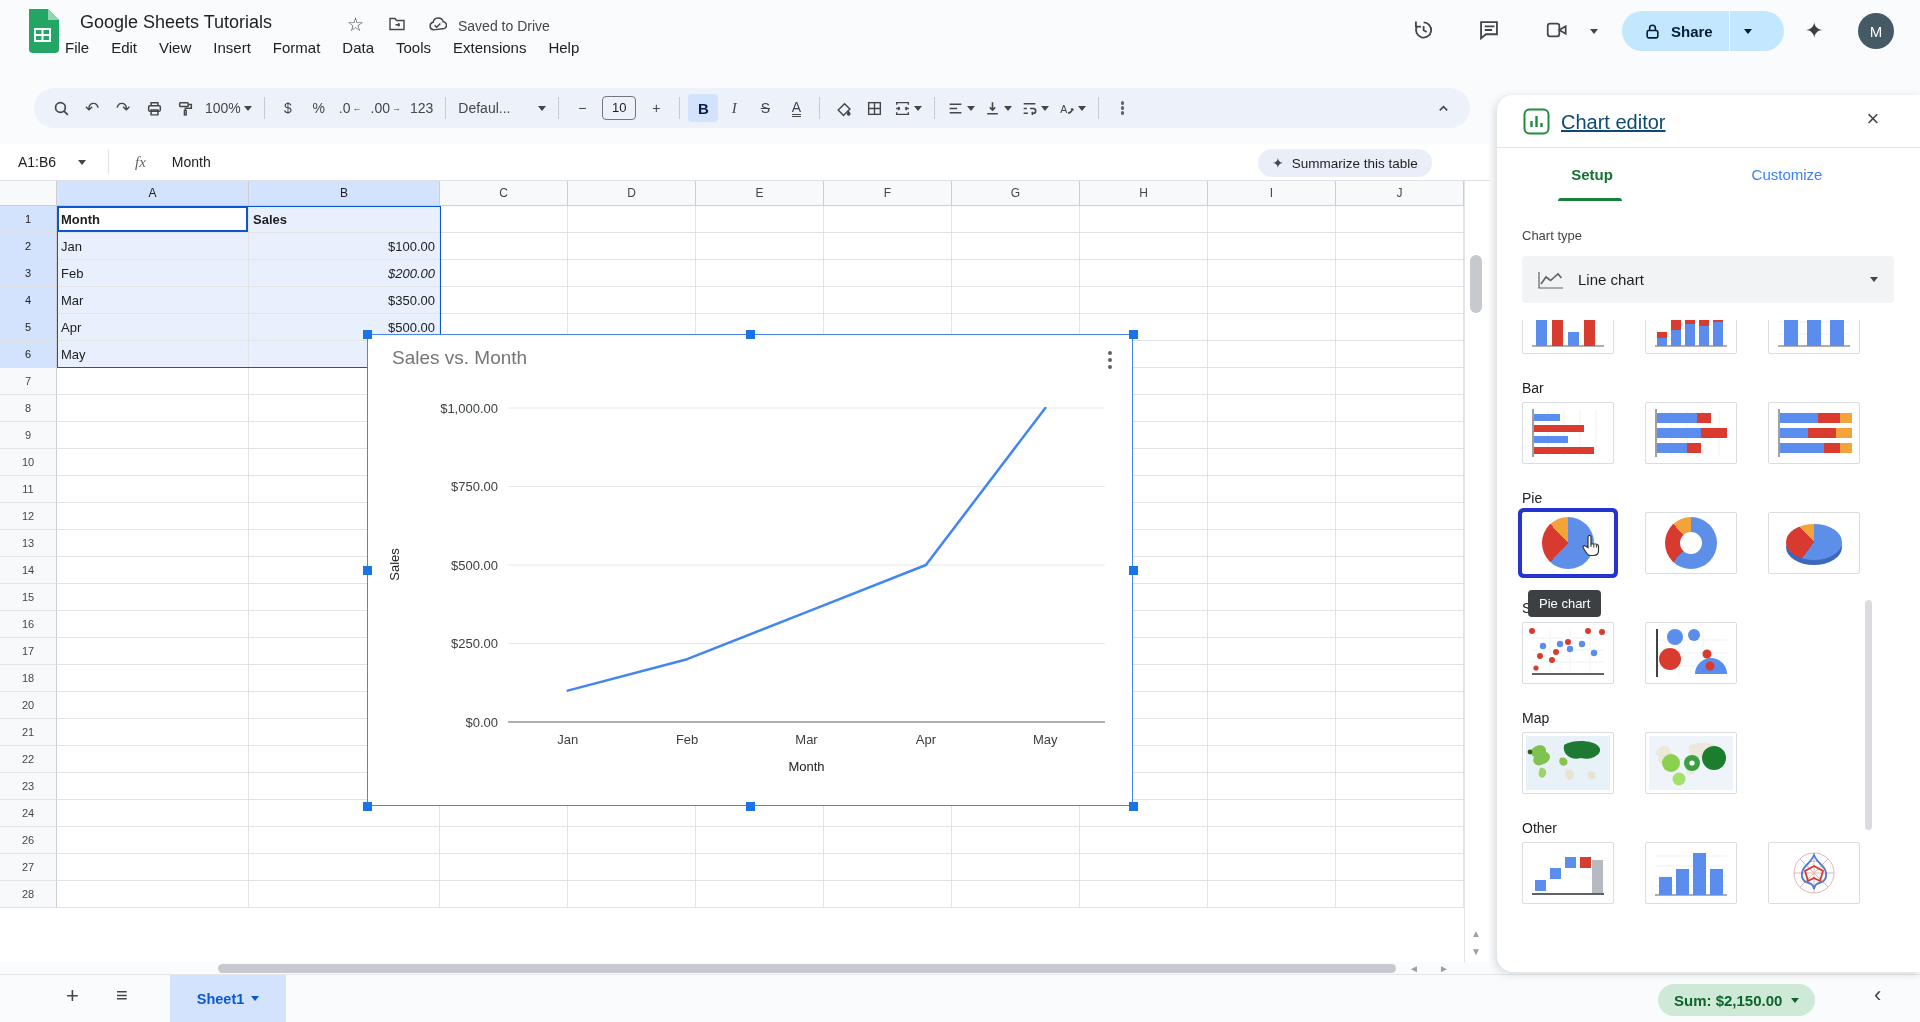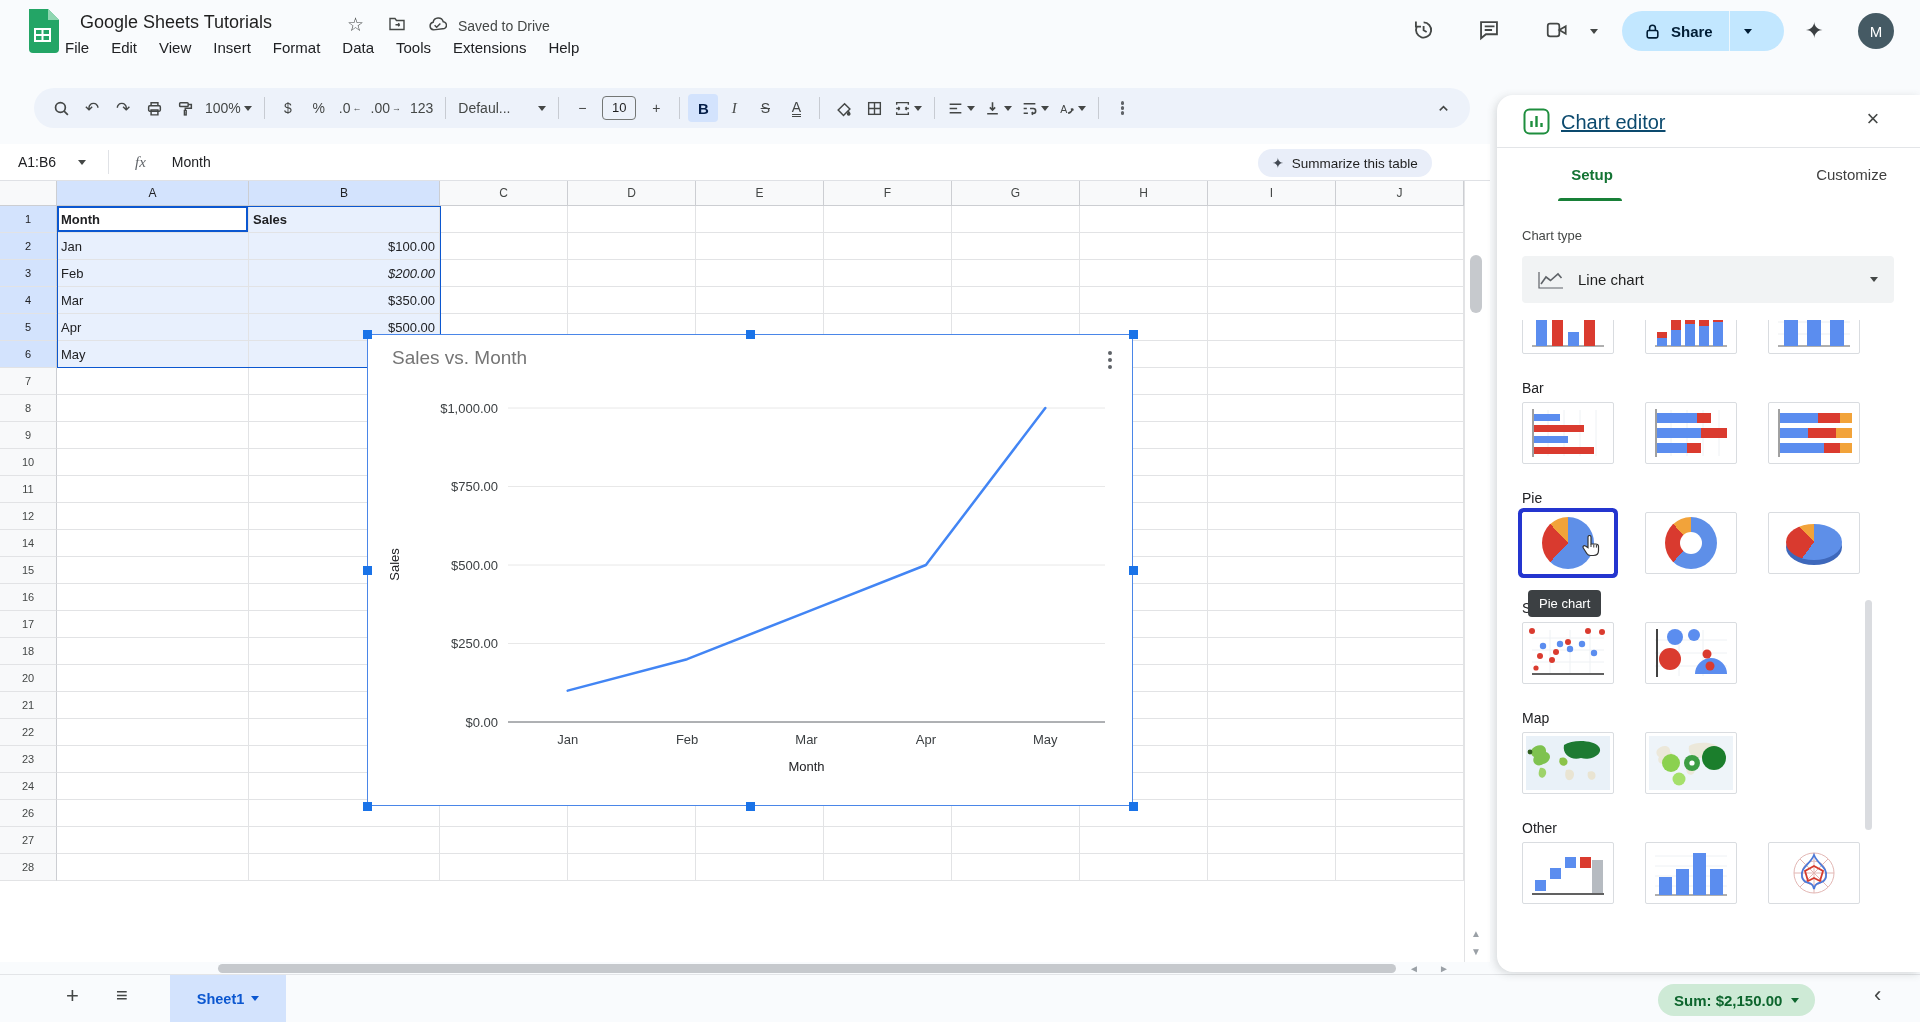--- a/index.html
+++ b/index.html
@@ -100,21 +100,21 @@
   
   .panel { left:1497px; top:95px; width:423px; height:877px; background:#fff;
            border-radius:16px 0 0 16px; box-shadow:-2px 2px 8px rgba(60,64,67,.18); z-index:5; }
   .p-ic { position:absolute; left:26px; top:13px; }
   .p-title { position:absolute; left:64px; top:16px; font-size:20px; color:#0c4a6e;text-decoration:underline; }
   .p-close { position:absolute; left:362px; top:10px; font-size:22px; color:#444746; width:28px; height:28px;
              text-align:center; line-height:28px; }
   .p-div { position:absolute; left:0; top:52px; width:423px; height:1px; background:#e3e5e8; }
   .tab { position:absolute; top:53px; height:53px; line-height:53px; text-align:center; font-size:15px; }
   .tab.setup { left:0; width:190px; color:#137333; font-weight:bold; }
-  .tab.custom { left:190px; width:200px; color:#404040;text-align:right; }
+  .tab.custom { left:190px; width:200px; color:#3b82f6; }
   .tab-underline { position:absolute; left:61px; top:103px; width:64px; height:3px; background:#188038;
                    border-radius:3px 3px 0 0; }
   .ct-label { position:absolute; left:25px; top:133px; font-size:13px; color:#444746;text-align:center; }
   .ct-select { position:absolute; left:25px; top:161px; width:372px; height:47px; background:#f1f3f4;
                border-radius:4px; display:flex; align-items:center; padding:0 16px; gap:14px;
                font-size:15px; color:#1f1f1f; }
   .ct-select .caret { margin-left:auto; }
   .typelist { position:absolute; left:0; top:225px; width:423px; height:652px; overflow:hidden; }
   .sec-label { margin:26px 0 6px 25px; font-size:14px; color:#202124; }
   .thumb-row { display:flex; gap:31px; margin-left:25px; }
@@ -518,20 +518,33 @@
         <div class="cell" style="width: 128px;"></div>
         <div class="cell" style="width: 128px;"></div>
         <div class="cell" style="width: 128px;"></div>
         <div class="cell" style="width: 128px;"></div>
         <div class="cell" style="width: 128px;"></div>
         <div class="cell" style="width: 128px;"></div>
         <div class="cell" style="width: 128px;"></div>
         <div class="cell" style="width: 128px;"></div>
       </div>
       <div class="grow">
+        <div class="rh">13</div>
+        <div class="cell" style="width: 192px;"></div>
+        <div class="cell" style="width: 191px;"></div>
+        <div class="cell" style="width: 128px;"></div>
+        <div class="cell" style="width: 128px;"></div>
+        <div class="cell" style="width: 128px;"></div>
+        <div class="cell" style="width: 128px;"></div>
+        <div class="cell" style="width: 128px;"></div>
+        <div class="cell" style="width: 128px;"></div>
+        <div class="cell" style="width: 128px;"></div>
+        <div class="cell" style="width: 128px;"></div>
+      </div>
+      <div class="grow">
         <div class="rh">14</div>
         <div class="cell" style="width: 192px;"></div>
         <div class="cell" style="width: 191px;"></div>
         <div class="cell" style="width: 128px;"></div>
         <div class="cell" style="width: 128px;"></div>
         <div class="cell" style="width: 128px;"></div>
         <div class="cell" style="width: 128px;"></div>
         <div class="cell" style="width: 128px;"></div>
         <div class="cell" style="width: 128px;"></div>
         <div class="cell" style="width: 128px;"></div>

